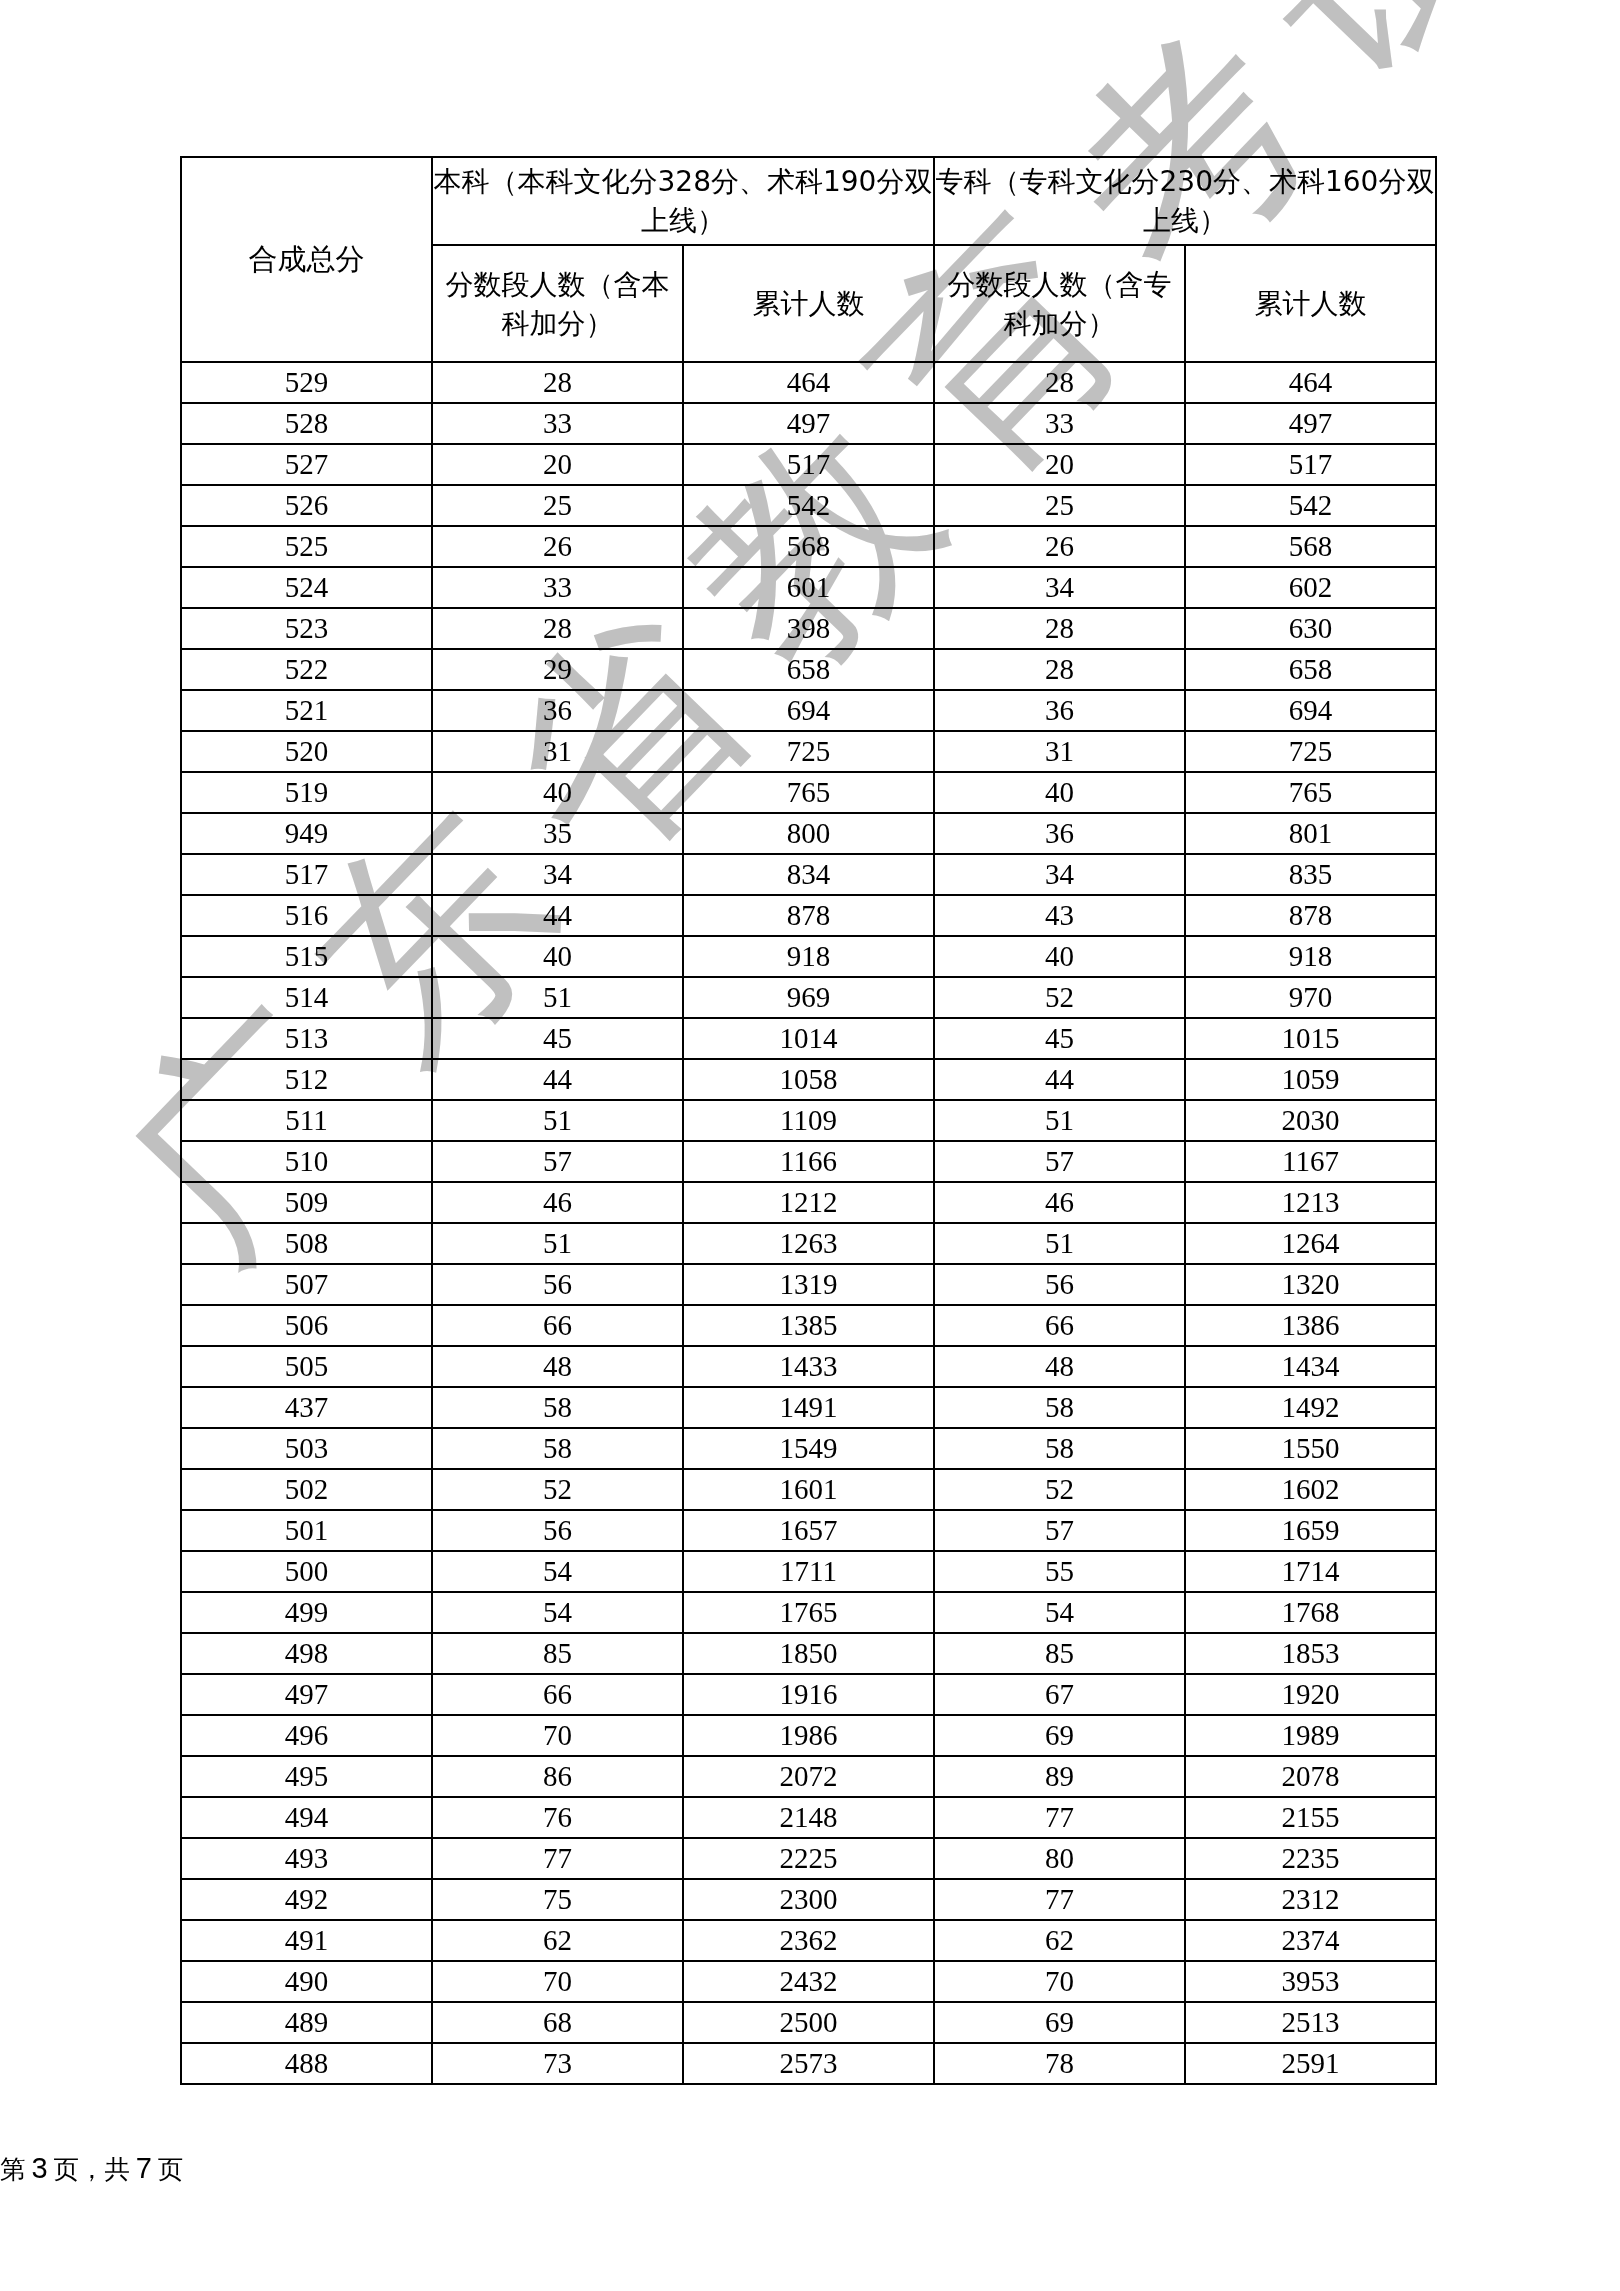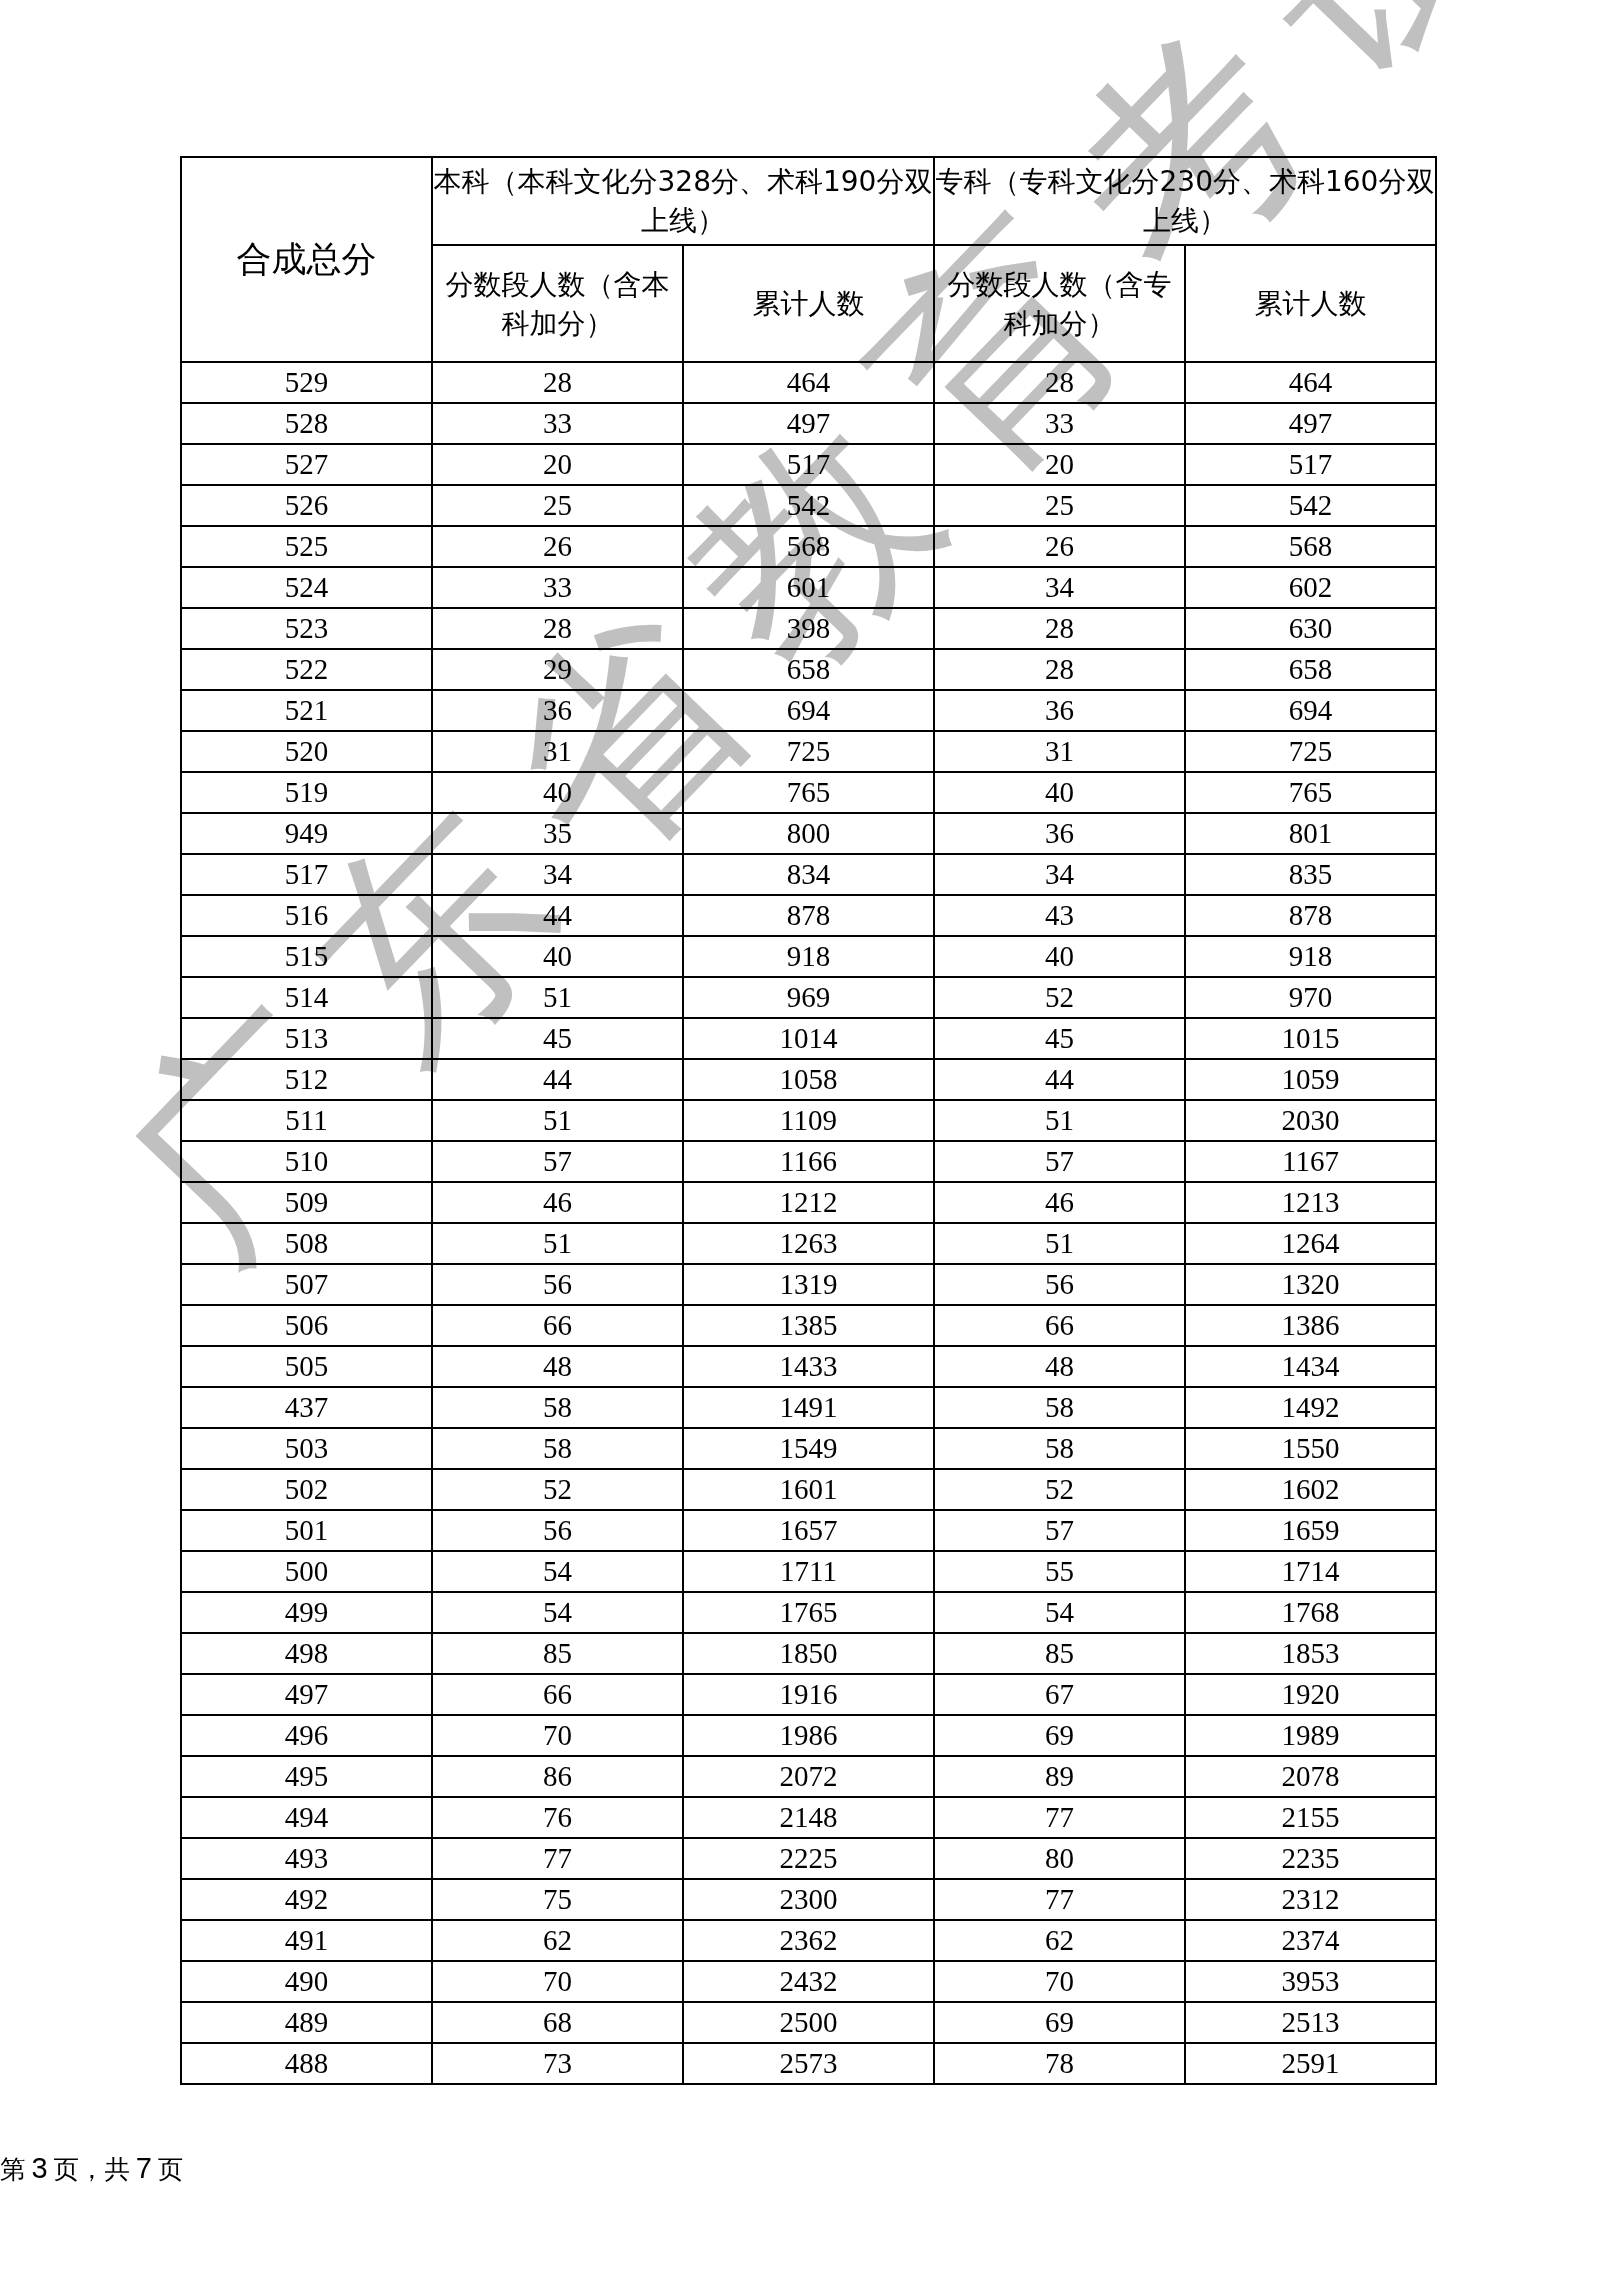--- a/index.html
+++ b/index.html
@@ -3,21 +3,21 @@
 <meta charset="utf-8">
 <style>
   html, body { margin: 0; padding: 0; background: #ffffff; }
   body { width: 1620px; height: 2292px; position: relative; overflow: hidden; font-family: "Liberation Serif", "DejaVu Serif", serif; color: #000; }
   .table-wrap { position: absolute; left: 180px; top: 156px; width: 1257px; }
   table { border-collapse: collapse; width: 1257px; table-layout: fixed; }
   td, th { border: 2px solid #000; text-align: center; padding: 0; font-weight: normal; }
   th { font-family: "DejaVu Sans", "Liberation Sans", sans-serif; font-size: 28px; line-height: 39px; }
   .hdr-top th { height: 86px; }
   .hdr-sub th { height: 115px; }
-  th.total-score { font-size: 35px; }
+  th.total-score { font-size: 29px; }
   td { font-size: 29px; height: 39px; line-height: 39px; }
   .footer { position: absolute; top: 2152px; left: 0; width: 1620px; text-align: left; font-family: "DejaVu Sans", sans-serif; font-size: 25.5px; }
   .footer .num { font-family: "Liberation Sans", sans-serif; font-size: 29px; margin: 0 5.9px; }
   .watermark { position: absolute; left: 59px; top: 1108px; transform-origin: 0 0; transform: rotate(-46deg); font-family: "DejaVu Sans", sans-serif; font-size: 225px; color: rgba(140,140,140,0.55); white-space: nowrap; letter-spacing: 47px; pointer-events: none; font-weight: 300; }
 </style>
 </head>
 <body>
 
 <div class="watermark">广东省教育考试院</div>
 

